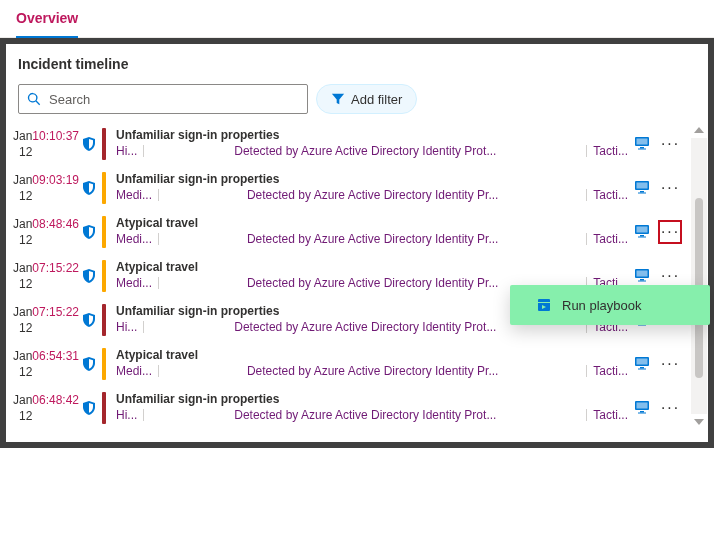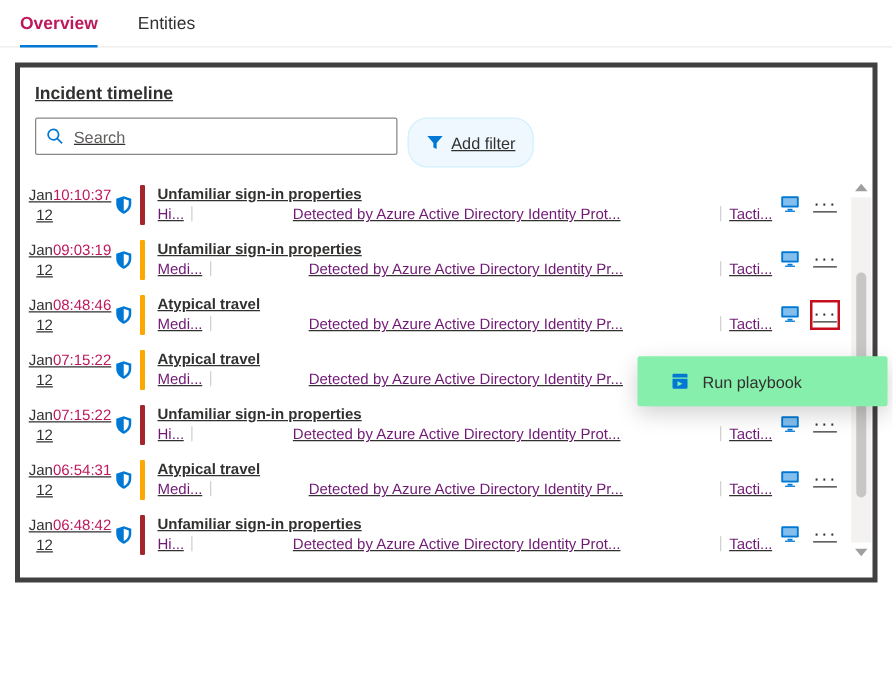--- a/index.html
+++ b/index.html
@@ -1,27 +1,27 @@
 <!DOCTYPE html>
 <html><head>
 <meta charset="utf-8">
 <style>
 * { box-sizing: border-box; font-family: "Segoe UI", -apple-system, sans-serif; }
 body { margin: 0; padding: 0; width: 714px; height: 548px; background: #fff; font-size: 13px; color: #323130; position: relative; }
 .tabs { display: flex; border-bottom: 1px solid #edebe9; padding: 0 16px; }
 .tab { padding: 10px 0; margin-right: 32px; cursor: pointer; font-size: 14px; }
 .tab.active { color: #be185d; font-weight: 600; border-bottom: 2px solid #0078d4; margin-bottom: -1px; }
-.panel { border: 4px solid #404040; margin: 12px; padding: 12px 0 12px 12px; text-decoration: underline; }
+.panel { border: 6px solid #404040; margin: 0; padding: 12px 0 12px 12px; }
 .panel-title { font-size: 14px; font-weight: 600; margin-bottom: 12px; padding-right: 12px; }
 .toolbar { display: flex; gap: 8px; margin-bottom: 8px; padding-right: 12px; }
 .search-box { flex: 1 1 auto; max-width: 290px; display: flex; align-items: center; border: 1px solid #8a8886; border-radius: 2px; padding: 0 8px; height: 30px; }
 .search-box svg { margin-right: 6px; fill: #0078d4; }
 .search-box input { border: none; outline: none; flex: 1; font-size: 13px; }
 .search-box input::placeholder { color: #605e5c; }
-.filter-btn { display: flex; align-items: center; gap: 6px; border: 1px solid #d2f0ff; background: #eef8fe; border-radius: 16px; padding: 4px 14px; height: 40px; color: #323130; cursor: pointer; font-size: 13px; }
+.filter-btn { display: flex; align-items: center; gap: 6px; border: 1px solid #d2f0ff; background: #eef8fe; border-radius: 16px; padding: 4px 14px; height: 30px; color: #323130; cursor: pointer; font-size: 13px; }
 .filter-btn svg { fill: #0078d4; }
 .list-wrap { position: relative; display: flex; }
 .list { flex: 1 1 auto; }
 .scroll-col { width: 18px; display: flex; flex-direction: column; align-items: center; padding: 2px 0; }
 .scroll-arrow { fill: #a19f9d; }
 .scroll-track { flex: 1; width: 16px; background: #f3f2f1; position: relative; margin: 2px 0; }
 .scroll-thumb { position: absolute; top: 60px; left: 4px; width: 8px; height: 180px; background: #c8c6c4; border-radius: 4px; }
 .row { display: flex; align-items: stretch; padding: 6px 8px 6px 4px; }
 .ts { width: 54px; text-align: right; padding-right: 6px; font-size: 12px; line-height: 16px; display: flex; flex-direction: row; justify-content: center; }
 .ts .t2 { color: #be185d; }
@@ -43,21 +43,20 @@
 .dots.selected { border: 2px solid #c50f1f; }
 .menu { position: absolute; top: 285px; left: 510px; width: 200px; background: #86efac; box-shadow: 0 6px 18px rgba(0,0,0,.18); border-radius: 2px; padding: 4px 12px; z-index: 10; }
 .menu-item { display: flex; align-items: center; gap: 10px; padding: 8px 14px; cursor: pointer; font-size: 13px; }
 .menu-item svg { fill: #0078d4; flex: none; }
 </style>
 </head>
 <body>
 
 <div class="tabs">
   <div class="tab active">Overview</div>
-  <div class="tab">Entities</div>
 </div>
 
 <div class="panel">
   <div class="panel-title">Incident timeline</div>
   <div class="toolbar">
     <div class="search-box">
       <svg width="14" height="14" viewBox="0 0 16 16">
           <path d="M6.5 1a5.5 5.5 0 014.38 8.82l4.15 4.15-1.06 1.06-4.15-4.15A5.5 5.5 0 116.5 1zm0 1.5a4 4 0 100 8 4 4 0 000-8z"></path>
         </svg>
       <input placeholder="Search" style="">

